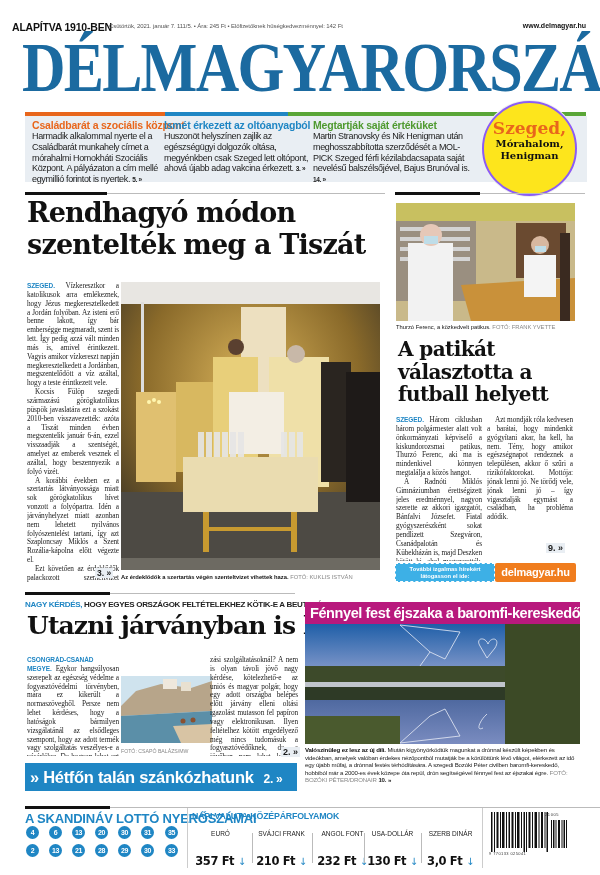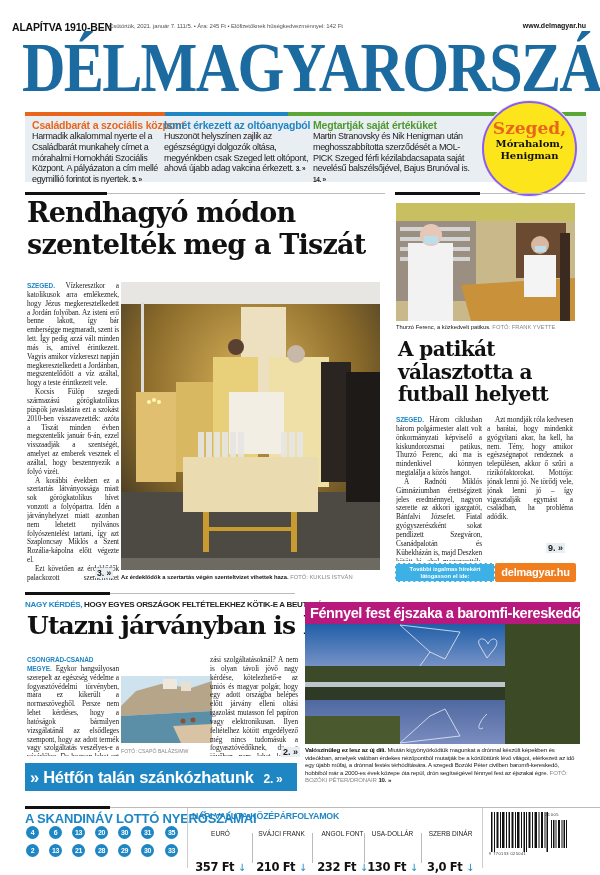--- a/index.html
+++ b/index.html
@@ -99,21 +99,21 @@
   #bot-rule { left: 25px; top: 807px; width: 575px; }
   #bot-rule-thick { left: 25px; top: 806px; width: 85px; }
   #lotto-title { left: 25px; top: 811px; font-size: 13px; font-weight: bold; color: #1f86c4; white-space: nowrap; letter-spacing: -0.2px; }
   .ball { position: absolute; width: 13px; height: 13px; border-radius: 50%; background: #1f86c4; color: #fff; font-size: 7px; font-weight: bold; text-align: center; line-height: 13px; letter-spacing: -0.4px; }
 
   
   #fx-sep { left: 187px; top: 808px; width: 1px; height: 60px; background: #ccc; }
   #fx-title { left: 192px; top: 811px; font-size: 8.8px; font-weight: bold; color: #1f86c4; white-space: nowrap; letter-spacing: -0.2px; }
   .fx { position: absolute; top: 830px; width: 59px; text-align: center; }
   .fx-name { display: block; font-size: 6.5px; color: #222; line-height: 8px; white-space: nowrap; }
-  .fx-val { display: block; font-family: "DejaVu Sans", sans-serif; font-weight: bold; font-size: 11.5px; color: #111; margin-top: 22px; white-space: nowrap; letter-spacing: -0.4px; }
+  .fx-val { display: block; font-family: "DejaVu Sans", sans-serif; font-weight: bold; font-size: 11.5px; color: #111; margin-top: 16px; white-space: nowrap; letter-spacing: -0.4px; }
   .fx-arrow { color: #1f86c4; font-weight: normal; font-size: 10px; }
   .fx-div { position: absolute; top: 833px; width: 1px; height: 30px; background: #bbb; }
 
   
   #barcode-sep { left: 482px; top: 808px; width: 1px; height: 60px; background: #ccc; }
   #barcode { left: 491px; top: 812px; width: 78px; height: 40px; }
   #barcode-num { left: 489px; top: 851px; font-size: 4px; color: #333; letter-spacing: 0.4px; white-space: nowrap; }
   #issue-num { left: 545px; top: 812px; font-size: 4px; color: #333; letter-spacing: 0.6px; }
 </style>
 </head>

